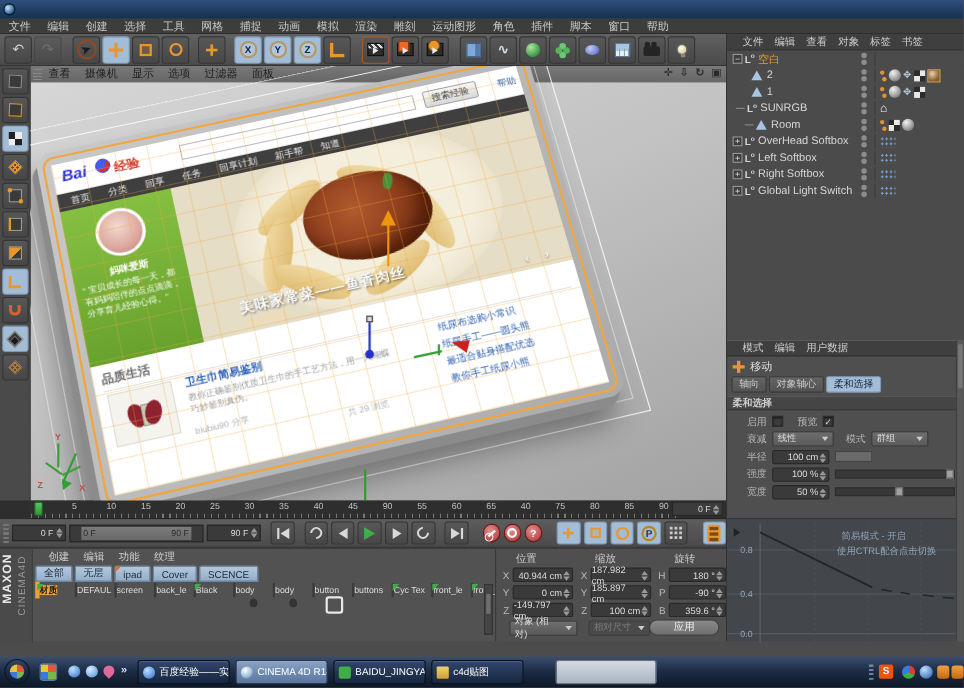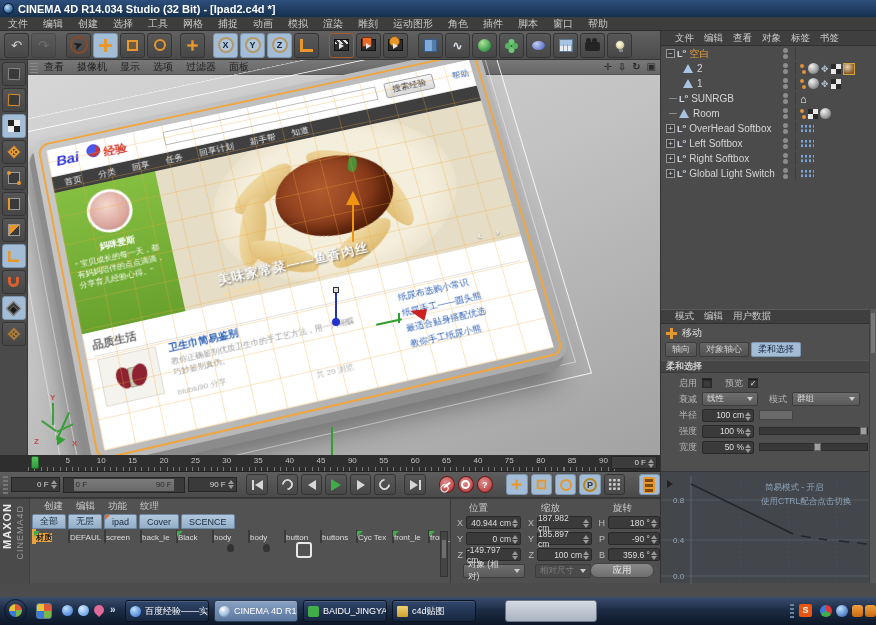--- a/index.html
+++ b/index.html
@@ -327,21 +327,20 @@
   .tr-o1{position:absolute;left:852px;top:8px;width:11px;height:12px;border-radius:3px;background:linear-gradient(#f0a040,#c86a10)}
   .tr-o2{position:absolute;left:865px;top:8px;width:11px;height:12px;border-radius:3px;background:linear-gradient(#f0a040,#c86a10)}
 </style>
 </head>
 <body>
 
 <div id="app">
 
   <div class="abs" id="titlebar">
     <span class="c4dlogo"></span>
-    <span>CINEMA 4D R14.034 Studio (32 Bit) - [Ipad2.c4d *]</span>
   </div>
 
   <div class="abs" id="menubar">
 
   <span>文件</span>
       <span>编辑</span>
       <span>创建</span>
       <span>选择</span>
       <span>工具</span>
       <span>网格</span>
@@ -846,21 +845,21 @@
       </div>
       <div class="orow" style="padding-left:6px">
         <span class="dash"></span>
           <span class="inull">L<sup>o</sup></span>
         <span class="oname">SUNRGB</span>
           <span class="vdots"></span>
         <span class="tags">
             <span class="t-house">⌂</span>
           </span>
       </div>
-      <div class="orow" style="padding-left:6px">
+      <div class="orow" style="padding-left:14px">
         <span class="dash"></span>
           <span class="itri"></span>
         <span class="oname">Room</span>
           <span class="vdots"></span>
         <span class="tags">
             <span class="t-dots"></span>
             <span class="t-uvw"></span>
             <span class="t-ball"></span>
           </span>
       </div>
@@ -927,21 +926,21 @@
             <span>✓</span>
           </span>
       </div>
       <div class="arow">
         <span class="albl">衰减</span>
         <span class="dd" style="width:56px">
             <span>线性</span>
             <span class="car"></span>
           </span>
         <span class="albl" style="width:24px">模式</span>
-        <span class="dd" style="width:68px">
+        <span class="dd" style="width:52px">
             <span>群组</span>
             <span class="car"></span>
           </span>
       </div>
       <div class="arow">
         <span class="albl">半径</span>
         <span class="co-in" style="width:52px">
             <span>100 cm</span>
             <span class="spn"></span>
           </span>

